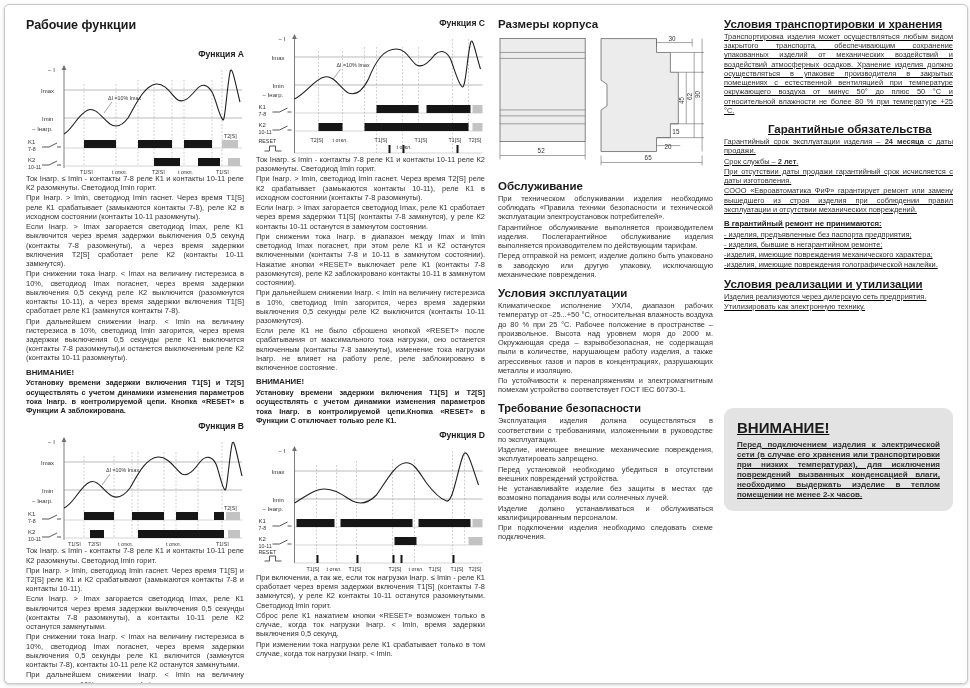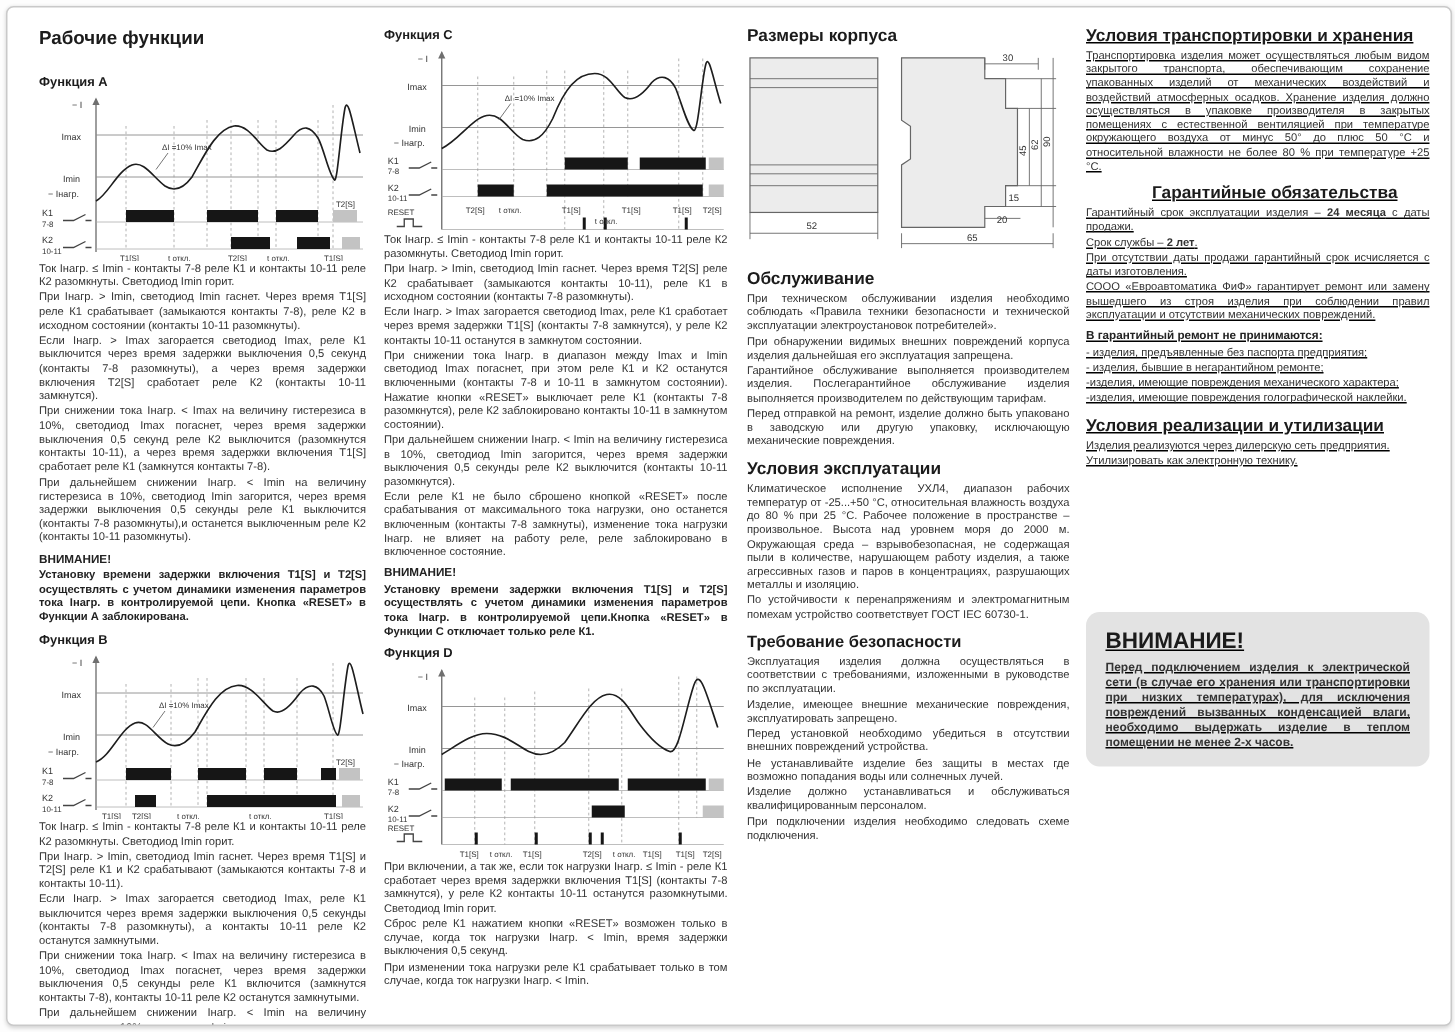--- a/index.html
+++ b/index.html
@@ -6,21 +6,21 @@
   .sheet{position:relative;width:962px;height:678px;margin:4px;background:#fff;
          border:1px solid #c9c9c9;border-radius:5px;overflow:hidden;
          box-shadow:0 1px 3px rgba(0,0,0,.18);}
   .col{position:absolute;top:13px;}
   #c1{left:21px;width:218px;}
   #c2{left:251px;width:229px;}
   #c3{left:493px;width:215px;}
   #c4{left:719px;width:229px;text-decoration:underline;}
   h1{font-size:12.5px;margin:0 0 17px 0;color:#1b1b1b;}
   h2{font-size:11px;margin:8px 0 2px 0;color:#1b1b1b;}
-  h3{font-size:8.6px;margin:4px 0 1px 0;color:#1b1b1b;}
+  h3{font-size:8.6px;margin:4px 0 1px 0;color:#1b1b1b;text-align:right;}
   p{margin:0 0 1px 0;font-size:7.45px;line-height:1.24;text-align:justify;color:#333;}
   .warn-t{font-size:7.8px;font-weight:bold;margin-top:5px;color:#222;}
   .warn{font-weight:bold;color:#222;}
   .list p{text-align:left;}
   svg{display:block;}
   svg text{font-family:"Liberation Sans",sans-serif;fill:#333;}
   .glab{font-size:6px;}
   .gsmall{font-size:5.3px;}
   .dimlab{font-size:6.4px;}
   .curve{fill:none;stroke:#1e1e1e;stroke-width:1.1;}
@@ -320,21 +320,20 @@
       <line class="dim" x1="160" y1="114" x2="184" y2="114"></line>
       <text class="dimlab" x="168" y="117">20</text>
       <line class="dim" x1="104" y1="124" x2="104" y2="134"></line>
       <line class="dim" x1="206" y1="124" x2="206" y2="134"></line>
       <line class="dim" x1="104" y1="131" x2="206" y2="131"></line>
       <text class="dimlab" x="148" y="129">65</text>
     </svg>
 
     <h2 style="font-size:11.5px;">Обслуживание</h2>
     <p>При техническом обслуживании изделия необходимо соблюдать «Правила техники безопасности и технической эксплуатации электроустановок потребителей».</p>
-    <p>При обнаружении видимых внешних повреждений корпуса изделия дальнейшая его эксплуатация запрещена.</p>
     <p>Гарантийное обслуживание выполняется производителем изделия. Послегарантийное обслуживание изделия выполняется производителем по действующим тарифам.</p>
     <p>Перед отправкой на ремонт, изделие должно быть упаковано в заводскую или другую упаковку, исключающую механические повреждения.</p>
 
     <h2 style="font-size:11.5px;">Условия эксплуатации</h2>
     <p>Климатическое исполнение УХЛ4, диапазон рабочих температур от -25...+50 °С, относительная влажность воздуха до 80 % при 25 °С. Рабочее положение в пространстве – произвольное. Высота над уровнем моря до 2000 м. Окружающая среда – взрывобезопасная, не содержащая пыли в количестве, нарушающем работу изделия, а также агрессивных газов и паров в концентрациях, разрушающих металлы и изоляцию.</p>
     <p>По устойчивости к перенапряжениям и электромагнитным помехам устройство соответствует ГОСТ IEC 60730-1.</p>
 
     <h2 style="font-size:11px;">Требование безопасности</h2>
     <p>Эксплуатация изделия должна осуществляться в соответствии с требованиями, изложенными в руководстве по эксплуатации.</p>
     <p>Изделие, имеющее внешние механические повреждения, эксплуатировать запрещено.</p>

